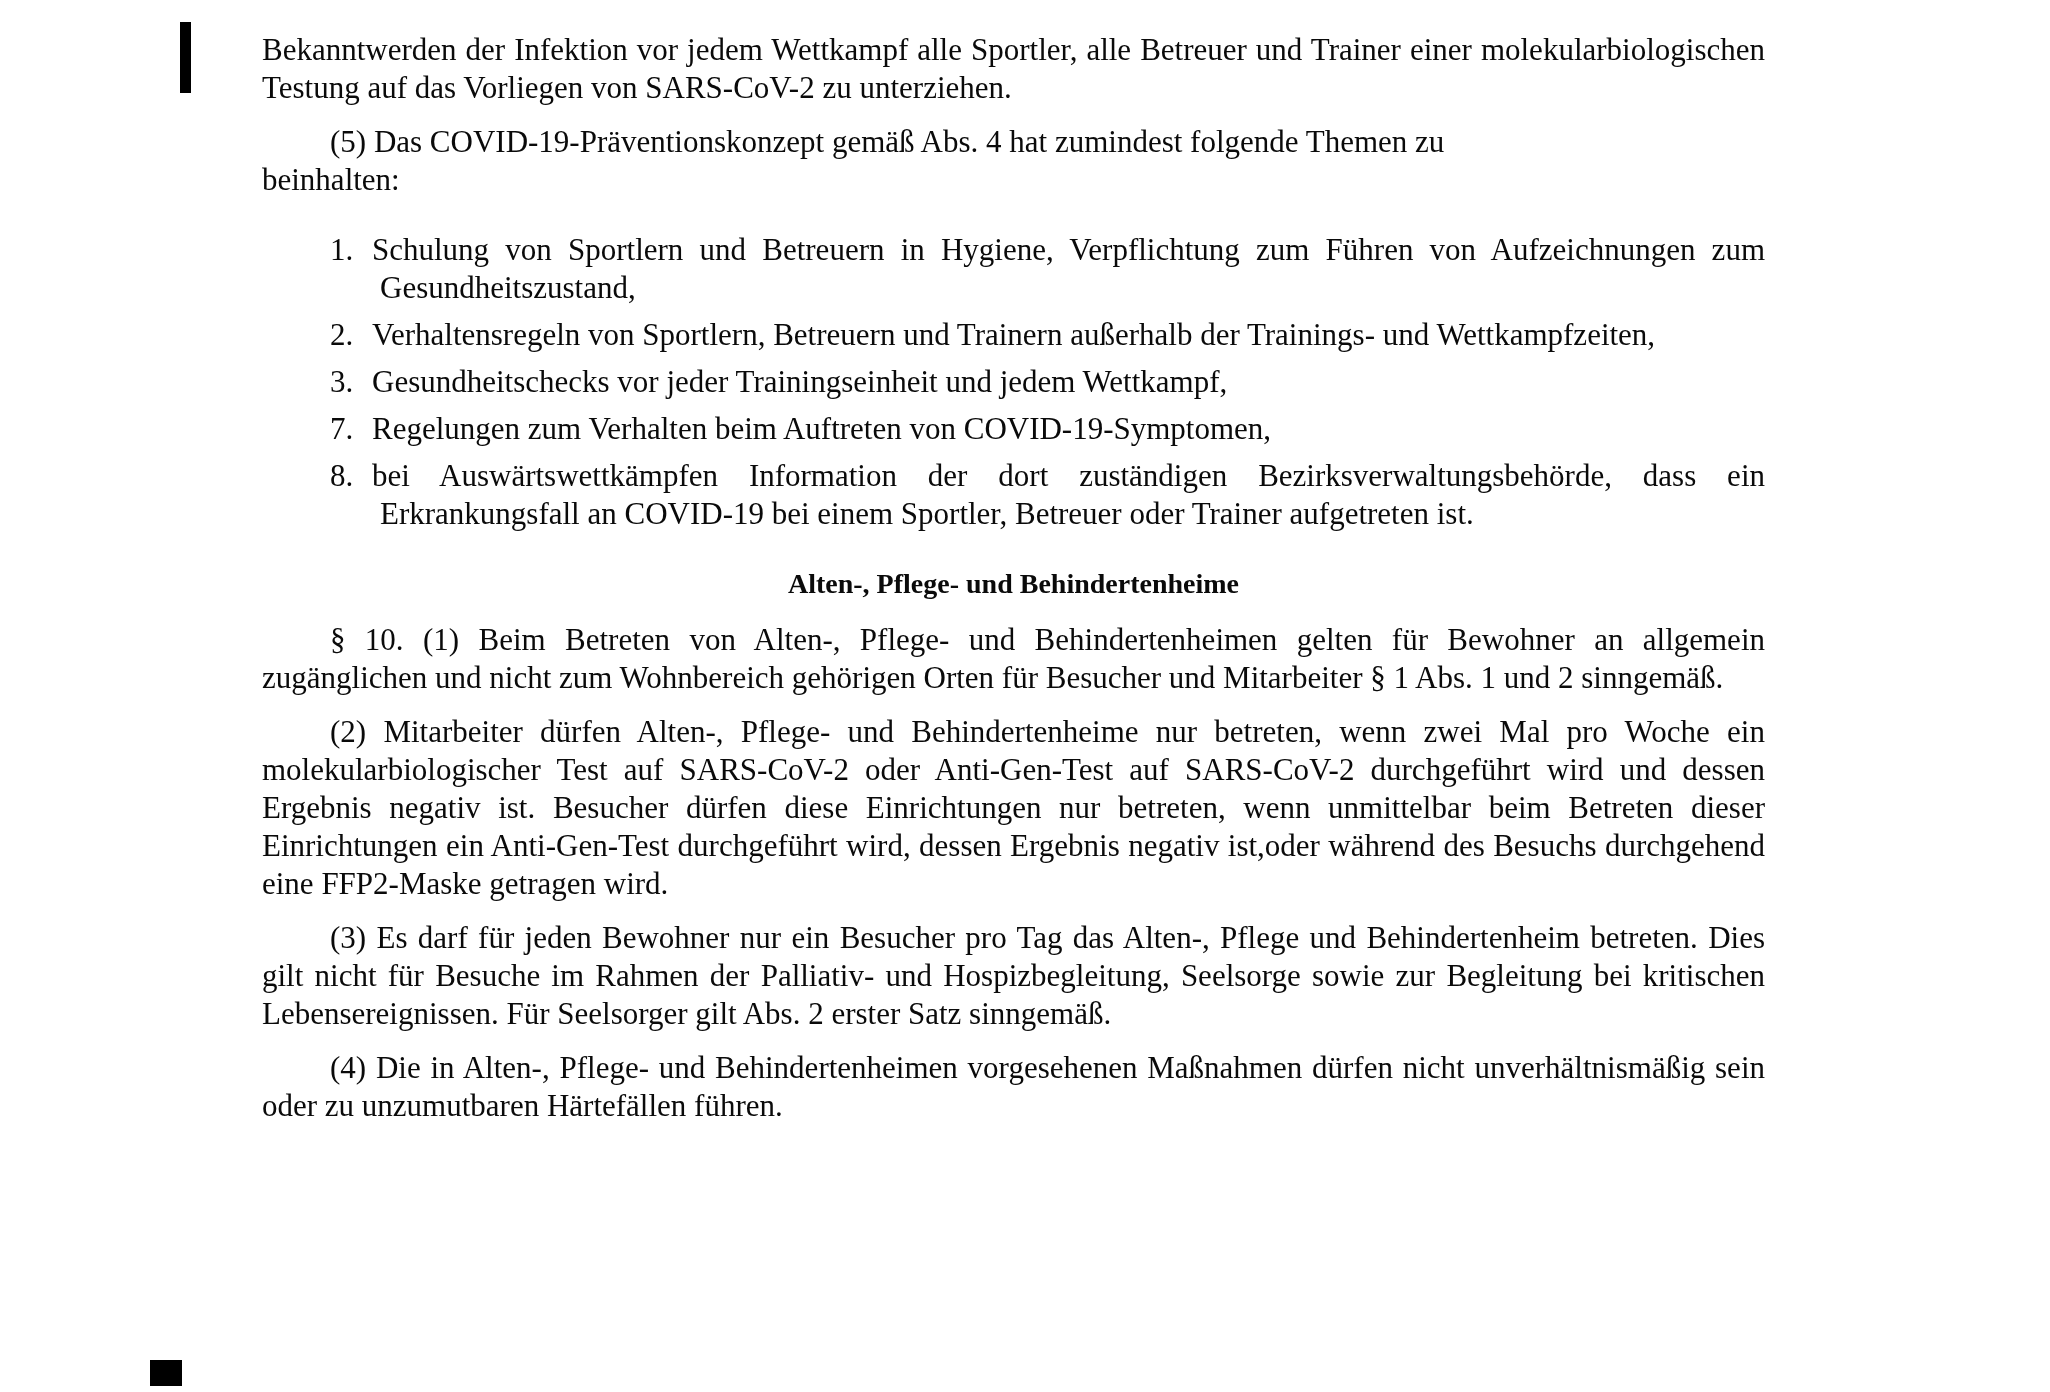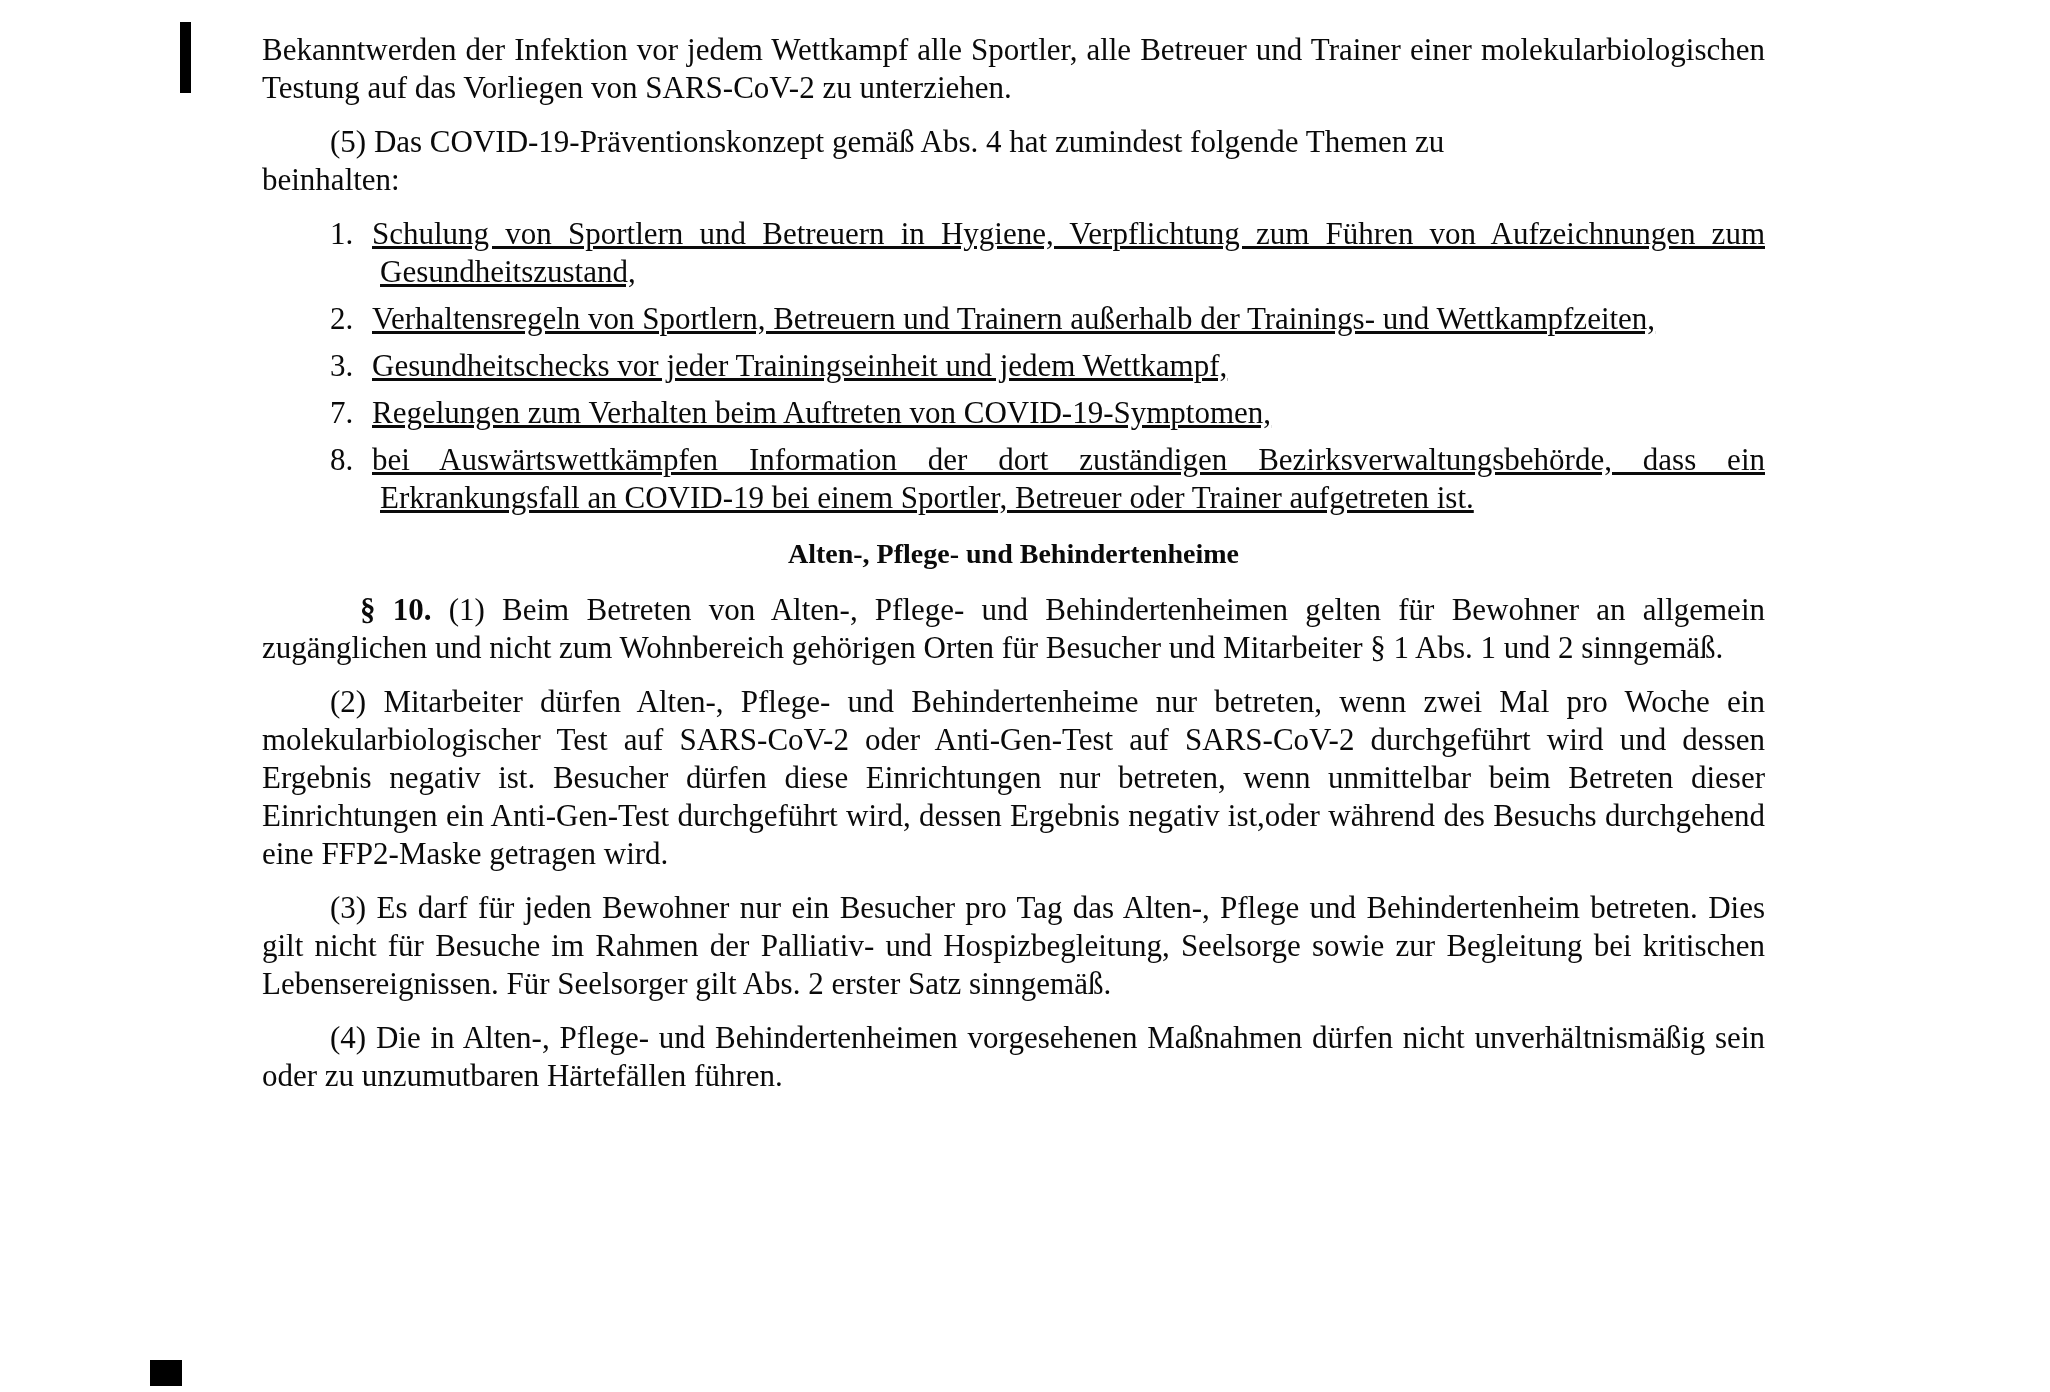--- a/index.html
+++ b/index.html
@@ -31,23 +31,22 @@
   }
   p.noindent {
     margin-top: 0;
     text-indent: 0;
   }
   p.indent {
     text-indent: 68px;
   }
   ol.topic-list {
     list-style: none;
-    margin: 16px 0;
+    margin: 32px 0;
     padding: 0 0 0 118px;
-    text-decoration: underline;
   }
   ol.topic-list li {
     text-indent: -50px;
     margin: 0 0 9px 0;
     text-align: justify;
   }
   ol.topic-list li .num {
     display: inline-block;
     width: 42px;
     text-indent: 0;
@@ -55,22 +54,21 @@
   }
   h2.section-heading {
     margin: 18px 0 18px 0;
     font-size: 28px;
     line-height: 38px;
     font-weight: bold;
     text-align: center;
     text-indent: 0;
   }
   .lead-bold {
-    font-weight: bold;
-    margin-left: 30px;
+    font-weight: normal;
   }
   .artifact {
     position: absolute;
     background: #000000;
   }
   .artifact-top {
     left: 180px;
     top: 22px;
     width: 11px;
     height: 71px;

